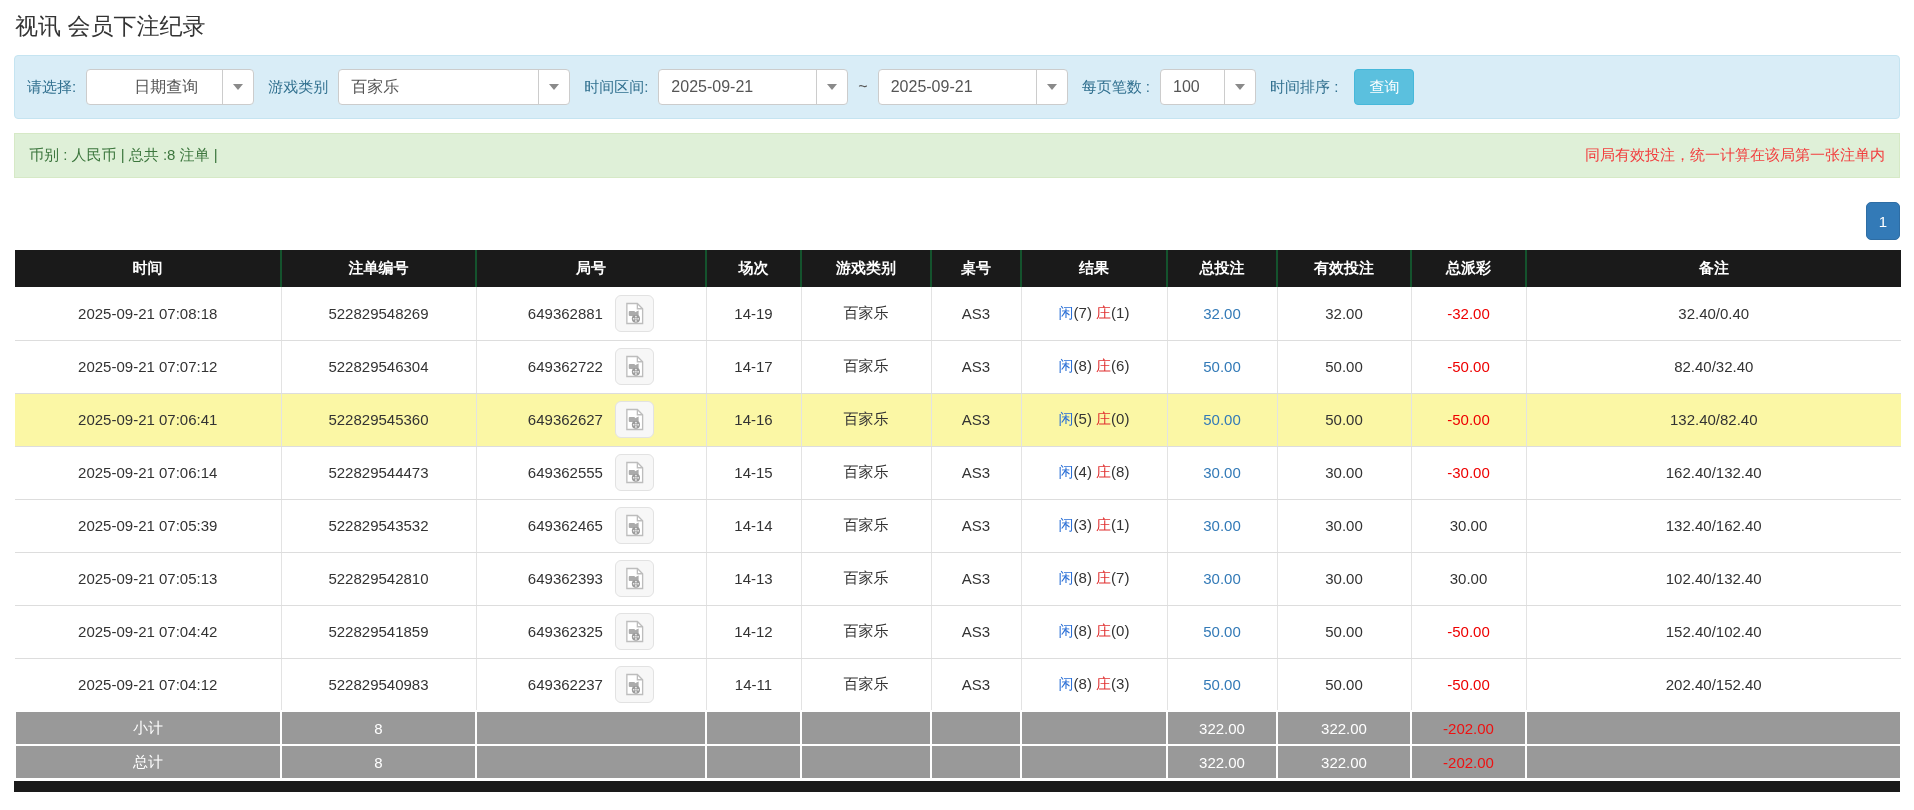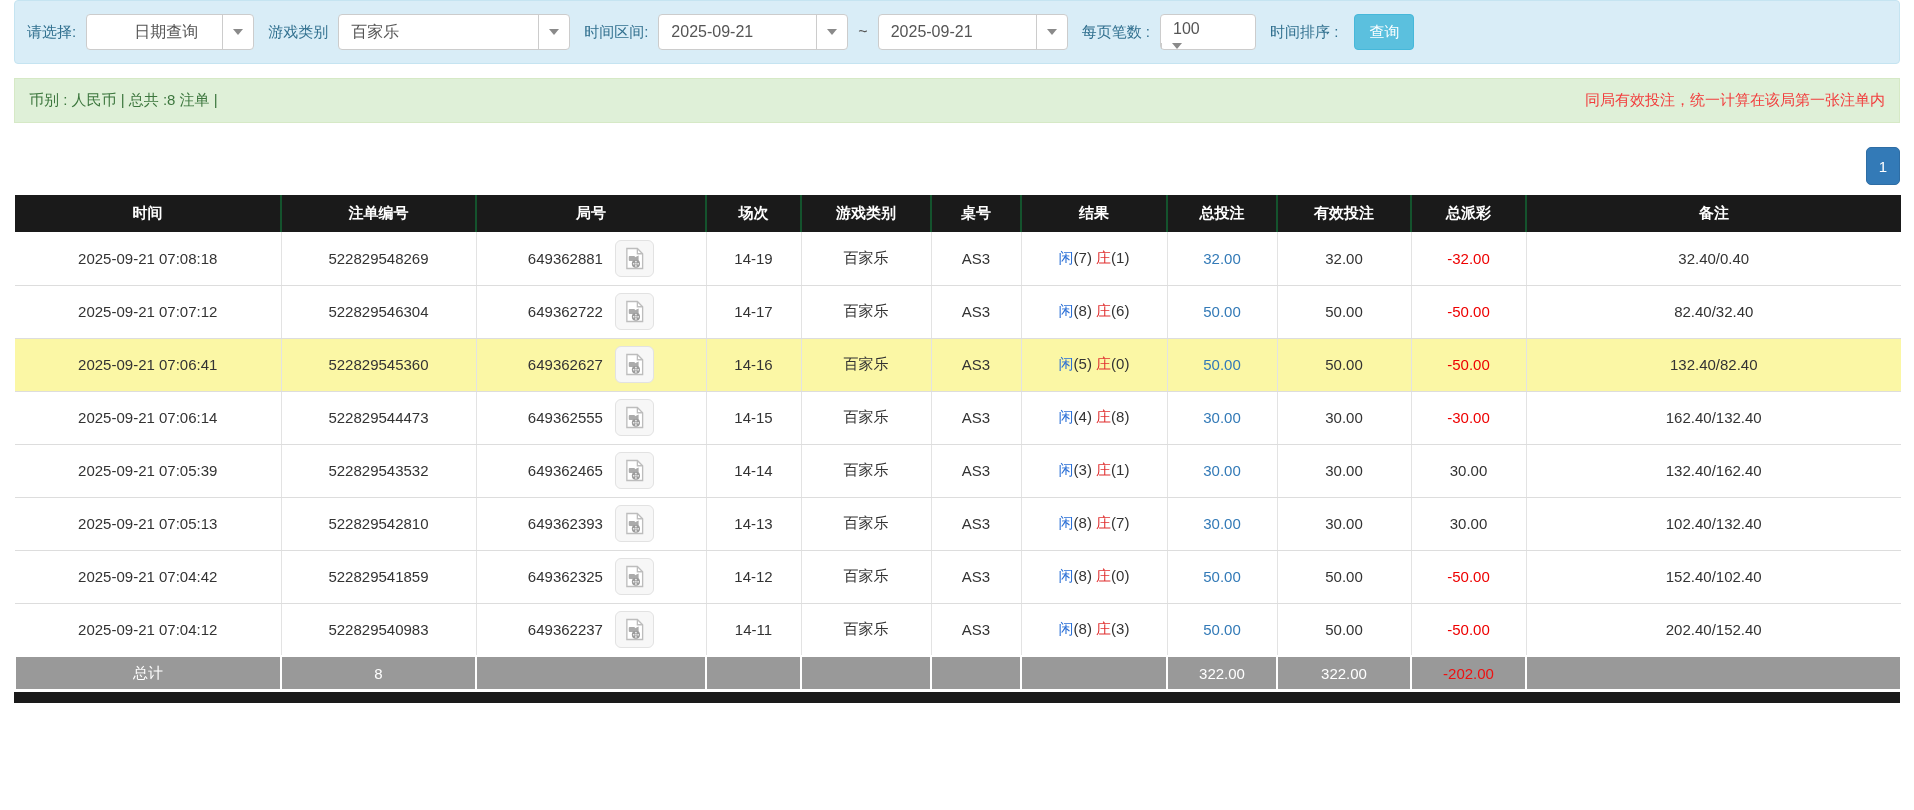--- a/index.html
+++ b/index.html
@@ -79,20 +79,21 @@
     background:#999999;color:#fff;height:34px;border:2px solid #fff;font-size:15px;
   }
   .bet-table tr.sum-row td.val-neg-cell{color:#ee1111;}
   .table-footer-bar{width:1886px;height:11px;background:#1a1a1a;margin-top:1px;}
 </style>
 </head>
 <body>
 
 <div class="page">
 
+  <h1 class="page-title">视讯 会员下注纪录</h1>
 
   <div class="filter-panel">
     <span class="f-label" style="margin-left:0;">请选择:</span>
     <span class="select" style="width:168px;padding-left:35px;">
       <span class="select-text">日期查询</span>
       <span class="select-caret">
           <i></i>
         </span>
     </span>
 
@@ -113,21 +114,21 @@
     </span>
     <span class="tilde">~</span>
     <span class="select" style="width:190px;">
       <span class="select-text">2025-09-21</span>
       <span class="select-caret">
           <i></i>
         </span>
     </span>
 
     <span class="f-label">每页笔数 :</span>
-    <span class="select" style="width:96px;flex-direction:column;">
+    <span class="select" style="width:96px;">
       <span class="select-text">100</span>
       <span class="select-caret">
           <i></i>
         </span>
     </span>
 
     <span class="f-label">时间排序 :</span>
 
     <button class="search-btn">查询</button>
   </div>
@@ -389,29 +390,42 @@
           <td>14-11</td>
           <td>百家乐</td>
           <td>AS3</td>
           <td><span class="res-player">闲</span><span>(8)</span> <span class="res-banker">庄</span><span>(3)</span></td>
           <td><span class="val-link">50.00</span></td>
           <td>50.00</td>
           <td><span class="val-neg">-50.00</span></td>
           <td>202.40/152.40</td>
         </tr>
         <tr class="sum-row">
-          <td>总计</td>
+          <td>小计</td>
           <td>8</td>
           <td></td>
           <td></td>
           <td></td>
           <td></td>
           <td></td>
           <td>322.00</td>
           <td>322.00</td>
           <td class="val-neg-cell">-202.00</td>
           <td></td>
         </tr>
+        <tr class="sum-row">
+          <td>总计</td>
+          <td>8</td>
+          <td></td>
+          <td></td>
+          <td></td>
+          <td></td>
+          <td></td>
+          <td>322.00</td>
+          <td>322.00</td>
+          <td class="val-neg-cell">-202.00</td>
+          <td></td>
+        </tr>
       </tbody>
   </table>
   <div class="table-footer-bar"></div>
 
 </div>
 
 </body></html>

